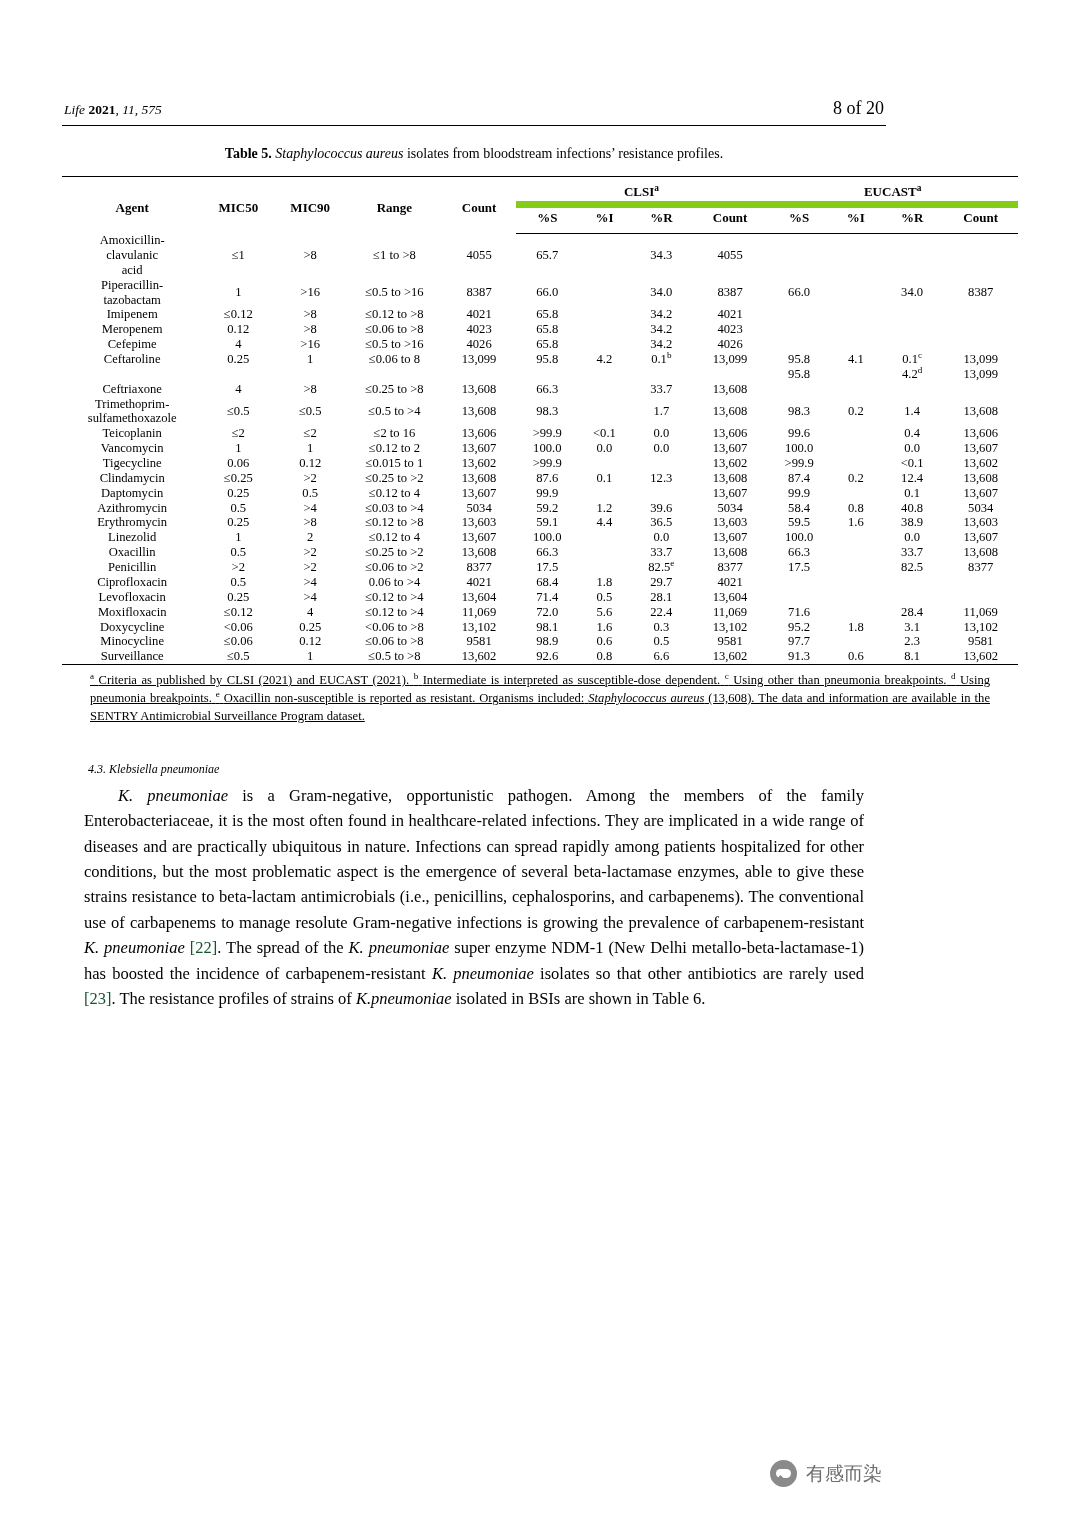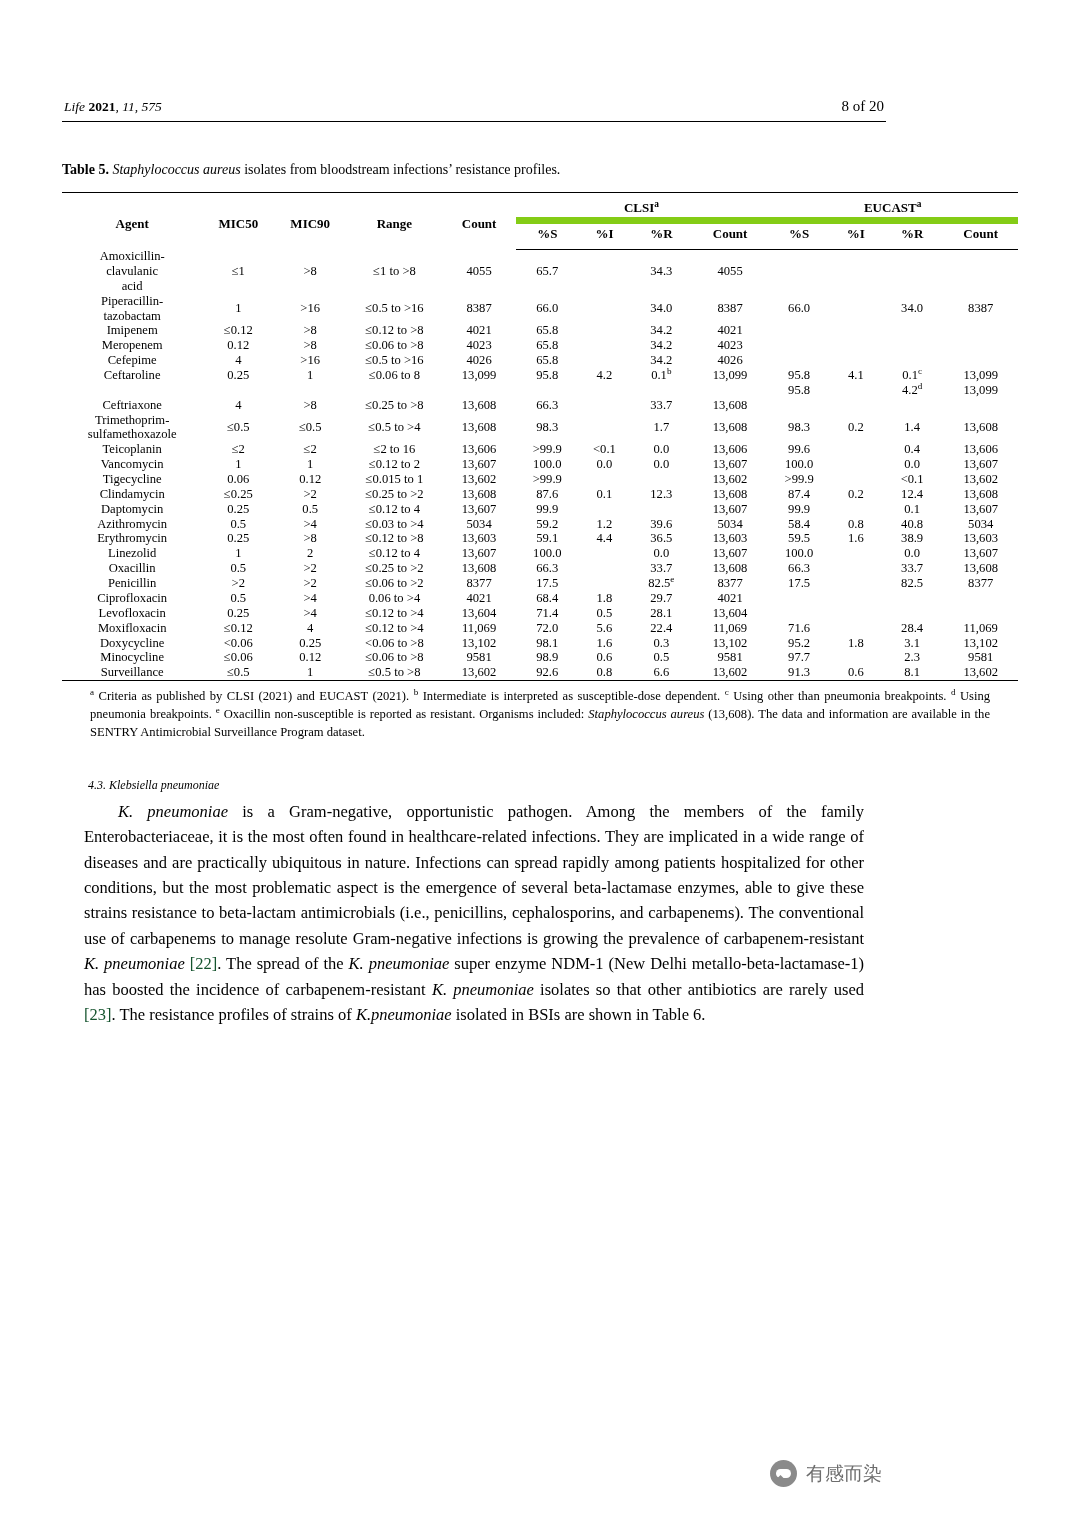--- a/index.html
+++ b/index.html
@@ -27,30 +27,30 @@
     display: flex;
     justify-content: space-between;
     align-items: baseline;
     font-size: 13.5px;
     padding-top: 98px;
     padding-left: 2px;
     padding-right: 2px;
   }
   .header .left { font-style: italic; }
   .header .left b { font-style: normal; font-weight: bold; }
-  .header .right { font-size: 15px; }
+  .header .right { font-size: 18px; }
   .rule {
     border-top: 1px solid #000;
     margin-top: 6px;
   }
   
   .caption {
-    text-align: left;
+    text-align: center;
     font-size: 14px;
-    margin-top: 40px;
+    margin-top: 20px;
     margin-bottom: 14px;
   }
   .caption b { font-weight: bold; }
   .caption i { font-style: italic; }
   
   table.restab {
     border-collapse: collapse;
     width: 956px;
     margin: 0 auto;
     font-size: 12.6px;
@@ -101,20 +101,21 @@
   col.c-count3 { width: 82px; }
   
   .footnotes {
     width: 900px;
     margin: 7px auto 0 auto;
     font-size: 12.6px;
     line-height: 1.42;
     text-align: justify;
     padding-left: 28px;
     text-indent: 0;
+    text-decoration: underline;
   }
   .footnotes i { font-style: italic; }
   
   .section {
     width: 780px;
     margin: 36px auto 0 auto;
   }
   .sec-title {
     font-size: 12px;
     font-style: italic;

